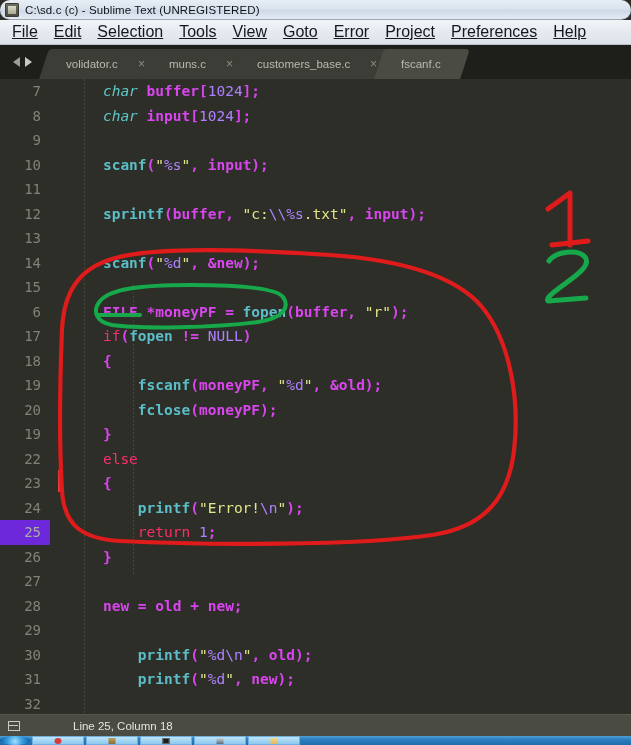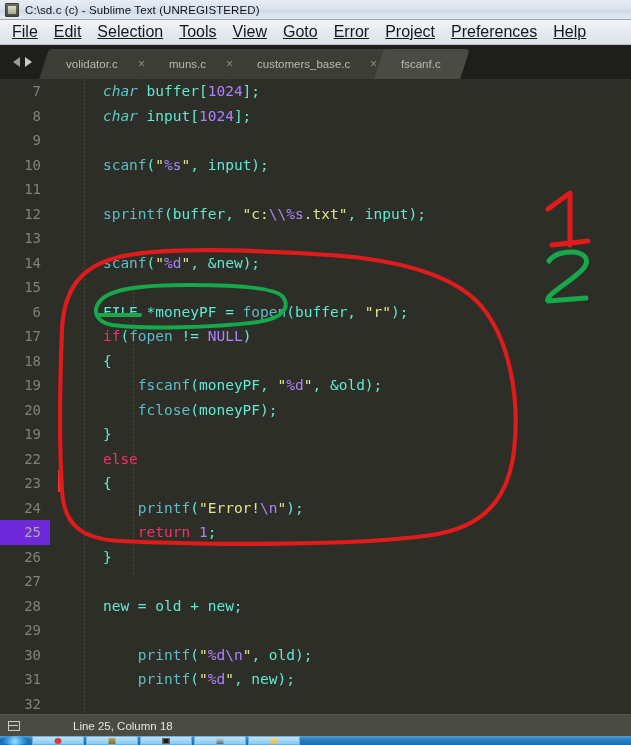--- a/index.html
+++ b/index.html
@@ -10,20 +10,21 @@
     background: #2d2e27;
   }
   #app { position: relative; width: 631px; height: 745px; }
 
   
   .titlebar {
     position: absolute; left: 0; top: 0; width: 631px; height: 20px;
     background: linear-gradient(to bottom, #e8eef5 0%, #dae3ee 45%, #cfdae8 55%, #e3eaf3 100%);
     display: flex; align-items: center; padding-left: 5px;
     border-bottom: 1px solid #9aa6b4;
+    border-radius: 10px;
   }
   .win-ico {
     width: 14px; height: 14px; margin-right: 6px; flex: 0 0 auto;
     background: linear-gradient(to bottom,#6d6f63,#4a4c42);
     border: 1px solid #3a3c34; border-radius: 1px;
     position: relative;
   }
   .win-ico::after {
     content: ""; position: absolute; left: 2px; top: 2px; right: 2px; bottom: 2px;
     background: linear-gradient(to bottom,#d9dcc8,#a8ab90);
@@ -112,24 +113,24 @@
   .guide2 {
     position: absolute; left: 133px; top: 205px; width: 1px; height: 292px;
     background: repeating-linear-gradient(to bottom,#44453d 0 2px,transparent 2px 4px);
   }
   .cursor-caret {
     position: absolute; left: 58px; top: 391px; width: 2px; height: 22px;
     background: #e03a3a;
   }
 
   
-  .t-plain { color: #5eead4; }
+  .t-plain { color: #d946ef; font-weight: bold; }
   .t-kw    { color: #f82f6c; }
   .t-type  { color: #5ec8c8; font-style: italic; }
-  .t-fn    { color: #5bbec8; }
+  .t-fn    { color: #5bbec8; font-weight: bold; }
   .t-str   { color: #e4e48a; }
   .t-num   { color: #ae81ff; }
   .t-const { color: #ae81ff; }
   .t-fmt   { color: #ae81ff; }
   .t-esc   { color: #ae81ff; }
 
   
   .annot { position: absolute; left: 0; top: 0; pointer-events: none; }
 
   

